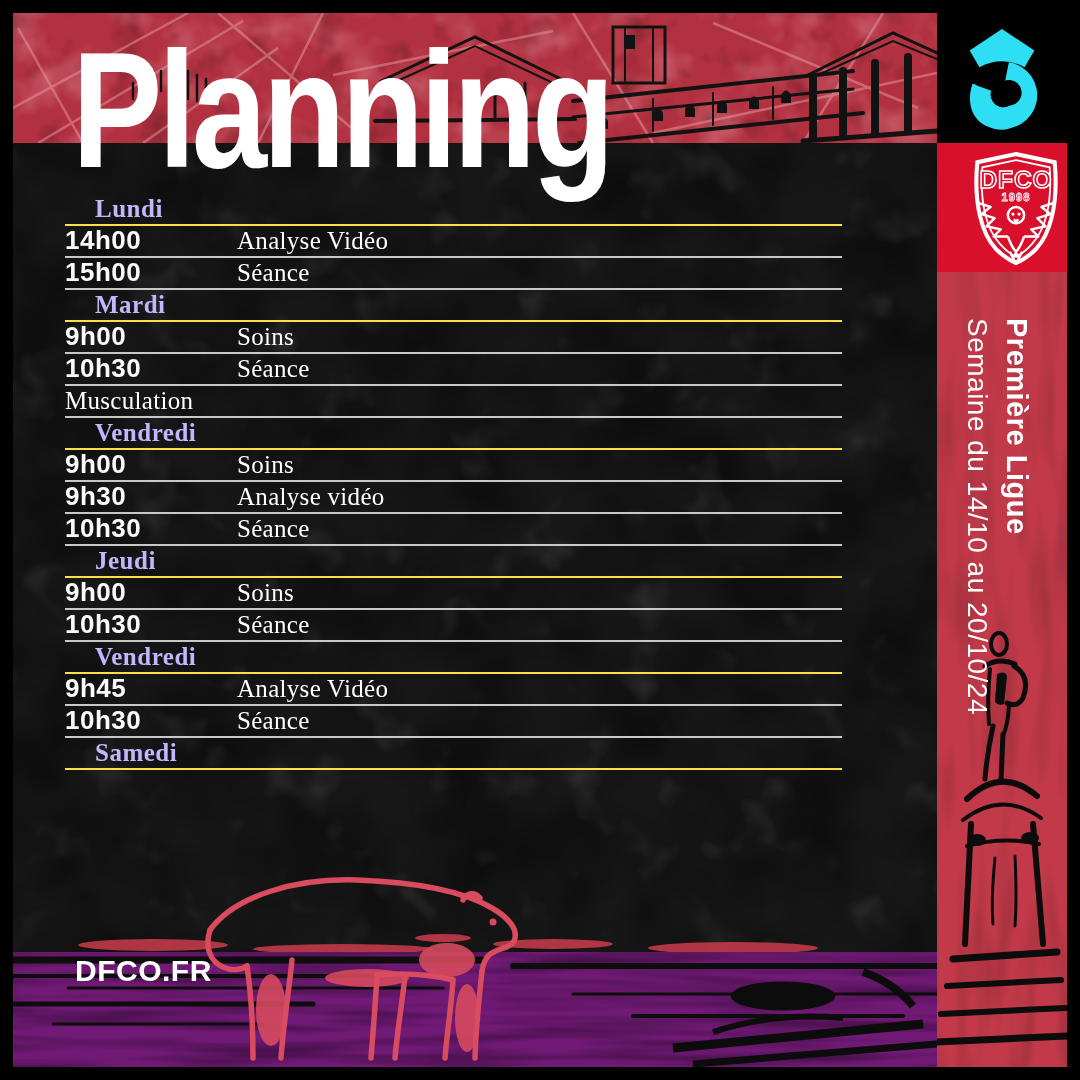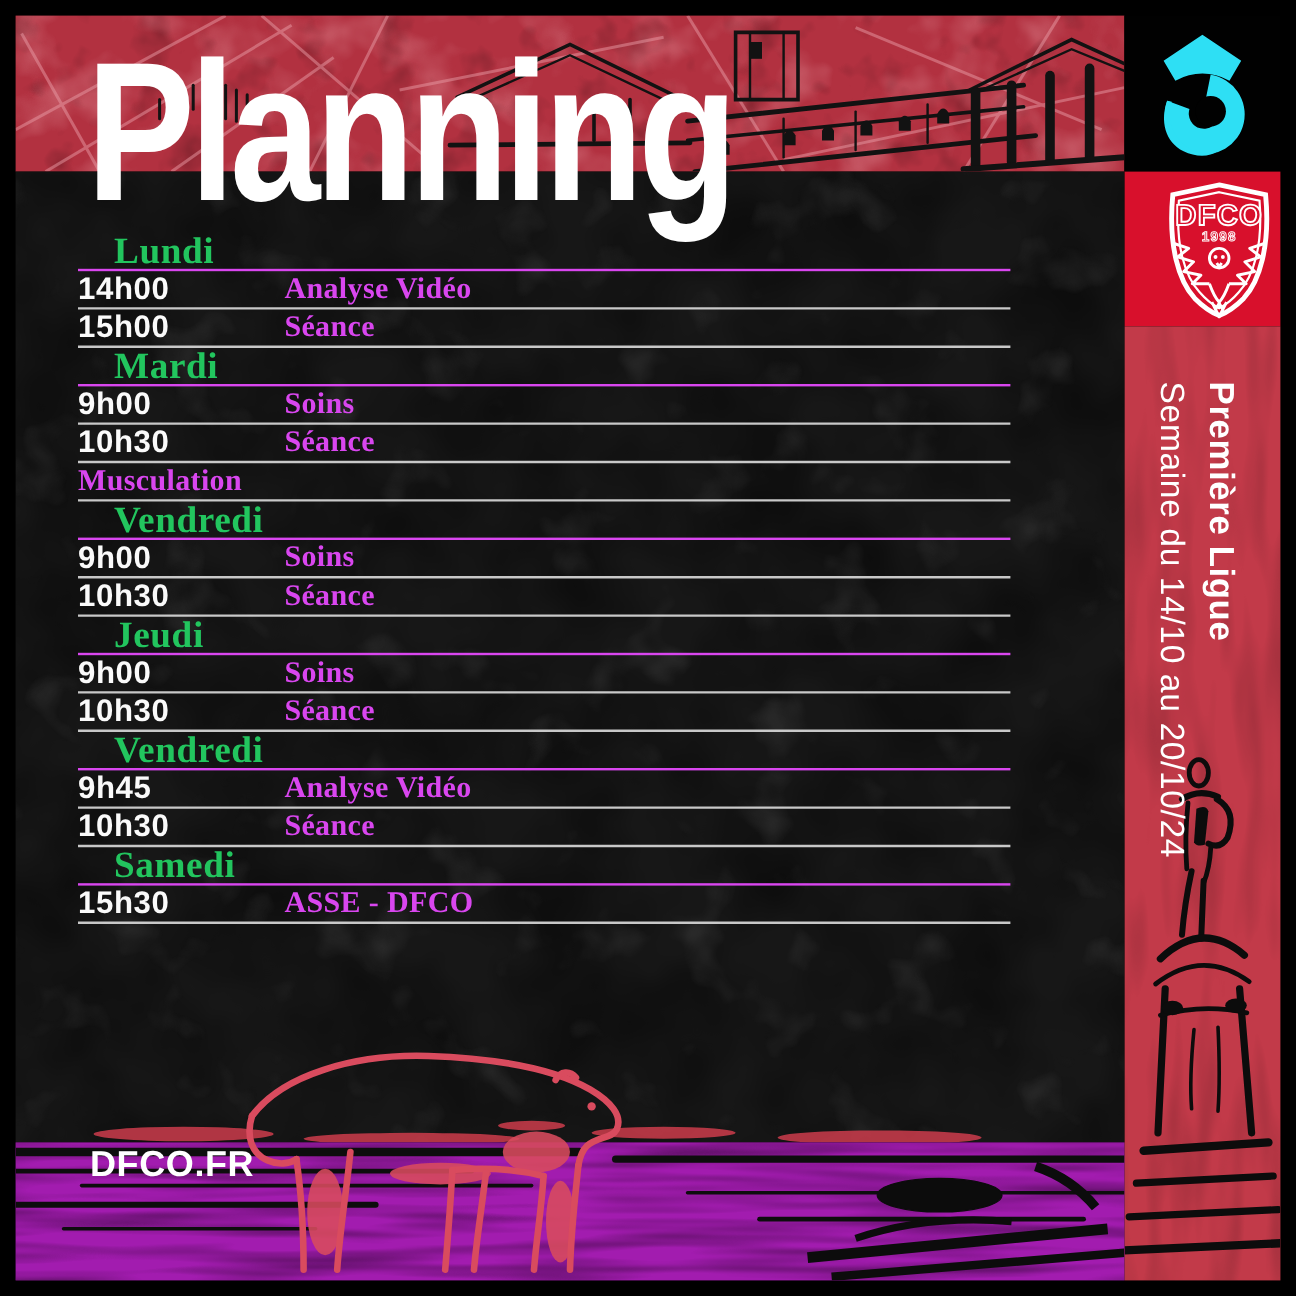--- a/index.html
+++ b/index.html
@@ -8,36 +8,36 @@
   .tex{position:absolute;left:0;top:0;width:100%;height:100%;pointer-events:none;}
 
   
   .top-band{position:absolute;left:13px;top:13px;width:924px;height:130px;background:#b23140;overflow:hidden;}
   .logo-box{position:absolute;left:937px;top:13px;width:130px;height:130px;background:#010101;
             display:flex;align-items:center;justify-content:center;}
   .crest-box{position:absolute;left:937px;top:143px;width:130px;height:129px;background:#d8102c;
              display:flex;align-items:center;justify-content:flex-end;}
   .sidebar{position:absolute;left:937px;top:272px;width:130px;height:795px;background:#c23a49;overflow:hidden;}
   .content{position:absolute;left:13px;top:143px;width:924px;height:809px;background:#171717;overflow:hidden;}
-  .bottom-band{position:absolute;left:13px;top:952px;width:924px;height:115px;background:#a21caf;overflow:hidden;}
+  .bottom-band{position:absolute;left:13px;top:952px;width:924px;height:115px;background:#701a75;overflow:hidden;}
 
   
   .title{position:absolute;left:72px;top:28px;z-index:6;color:#ffffff;
          font-size:165px;font-weight:800;letter-spacing:-5px;line-height:1;
          transform:scaleX(.82);transform-origin:left top;white-space:nowrap;}
 
   
   .schedule{position:absolute;left:52px;top:51px;width:777px;z-index:3;}
-  .day{height:32px;line-height:29px;padding-left:30px;border-bottom:2px solid #d946ef;
-       color:#22c55e;font-family:"Liberation Serif",serif;font-weight:700;font-size:31px;
+  .day{height:32px;line-height:29px;padding-left:30px;border-bottom:2px solid #fde047;
+       color:#c4b5fd;font-family:"Liberation Serif",serif;font-weight:700;font-size:25px;
        box-sizing:border-box;letter-spacing:.5px;}
   .srow{height:32px;line-height:29px;border-bottom:2px solid rgba(216,216,216,.92);
         display:flex;box-sizing:border-box;}
   .time{width:172px;font-weight:700;font-size:26px;color:#fafafa;letter-spacing:.5px;}
-  .act{font-family:"Liberation Serif",serif;font-weight:700;font-size:25px;color:#d946ef;letter-spacing:.3px;}
+  .act{font-family:"Liberation Serif",serif;font-weight:400;font-size:25px;color:#ffffff;letter-spacing:.3px;}
 
   
   .vert{position:absolute;top:46px;right:34px;writing-mode:vertical-rl;color:#fff;z-index:3;line-height:1.15;}
   .vt1{font-weight:700;font-size:29px;margin-left:7px;letter-spacing:.5px;}
   .vt2{font-weight:400;font-size:28px;letter-spacing:.5px;}
 
   
   .site{position:absolute;left:62px;top:2px;font-size:30px;font-weight:800;color:#fff;
         letter-spacing:.5px;z-index:5;}
 
@@ -252,20 +252,24 @@
       <div class="srow">
         <span class="act">Musculation</span>
       </div>
 
       <div class="day">Vendredi</div>
       <div class="srow">
         <span class="time">9h00</span>
         <span class="act">Soins</span>
       </div>
       <div class="srow">
+        <span class="time">9h30</span>
+        <span class="act">Analyse vidéo</span>
+      </div>
+      <div class="srow">
         <span class="time">10h30</span>
         <span class="act">Séance</span>
       </div>
 
       <div class="day">Jeudi</div>
       <div class="srow">
         <span class="time">9h00</span>
         <span class="act">Soins</span>
       </div>
       <div class="srow">
@@ -277,24 +281,20 @@
       <div class="srow">
         <span class="time">9h45</span>
         <span class="act">Analyse Vidéo</span>
       </div>
       <div class="srow">
         <span class="time">10h30</span>
         <span class="act">Séance</span>
       </div>
 
       <div class="day">Samedi</div>
-      <div class="srow">
-        <span class="time">15h30</span>
-        <span class="act">ASSE - DFCO</span>
-      </div>
     </div>
   </div>
 
   <div class="bottom-band">
     <svg class="tex">
       <filter id="bb1">
           <feTurbulence type="fractalNoise" baseFrequency="0.006 0.09" numOctaves="2" seed="14"></feTurbulence>
         <feColorMatrix type="matrix" values="0 0 0 0 0  0 0 0 0 0  0 0 0 0 0  1.6 0 0 0 -0.62"></feColorMatrix>
         </filter>
       <rect width="100%" height="100%" filter="url(#bb1)" opacity=".55"></rect>

